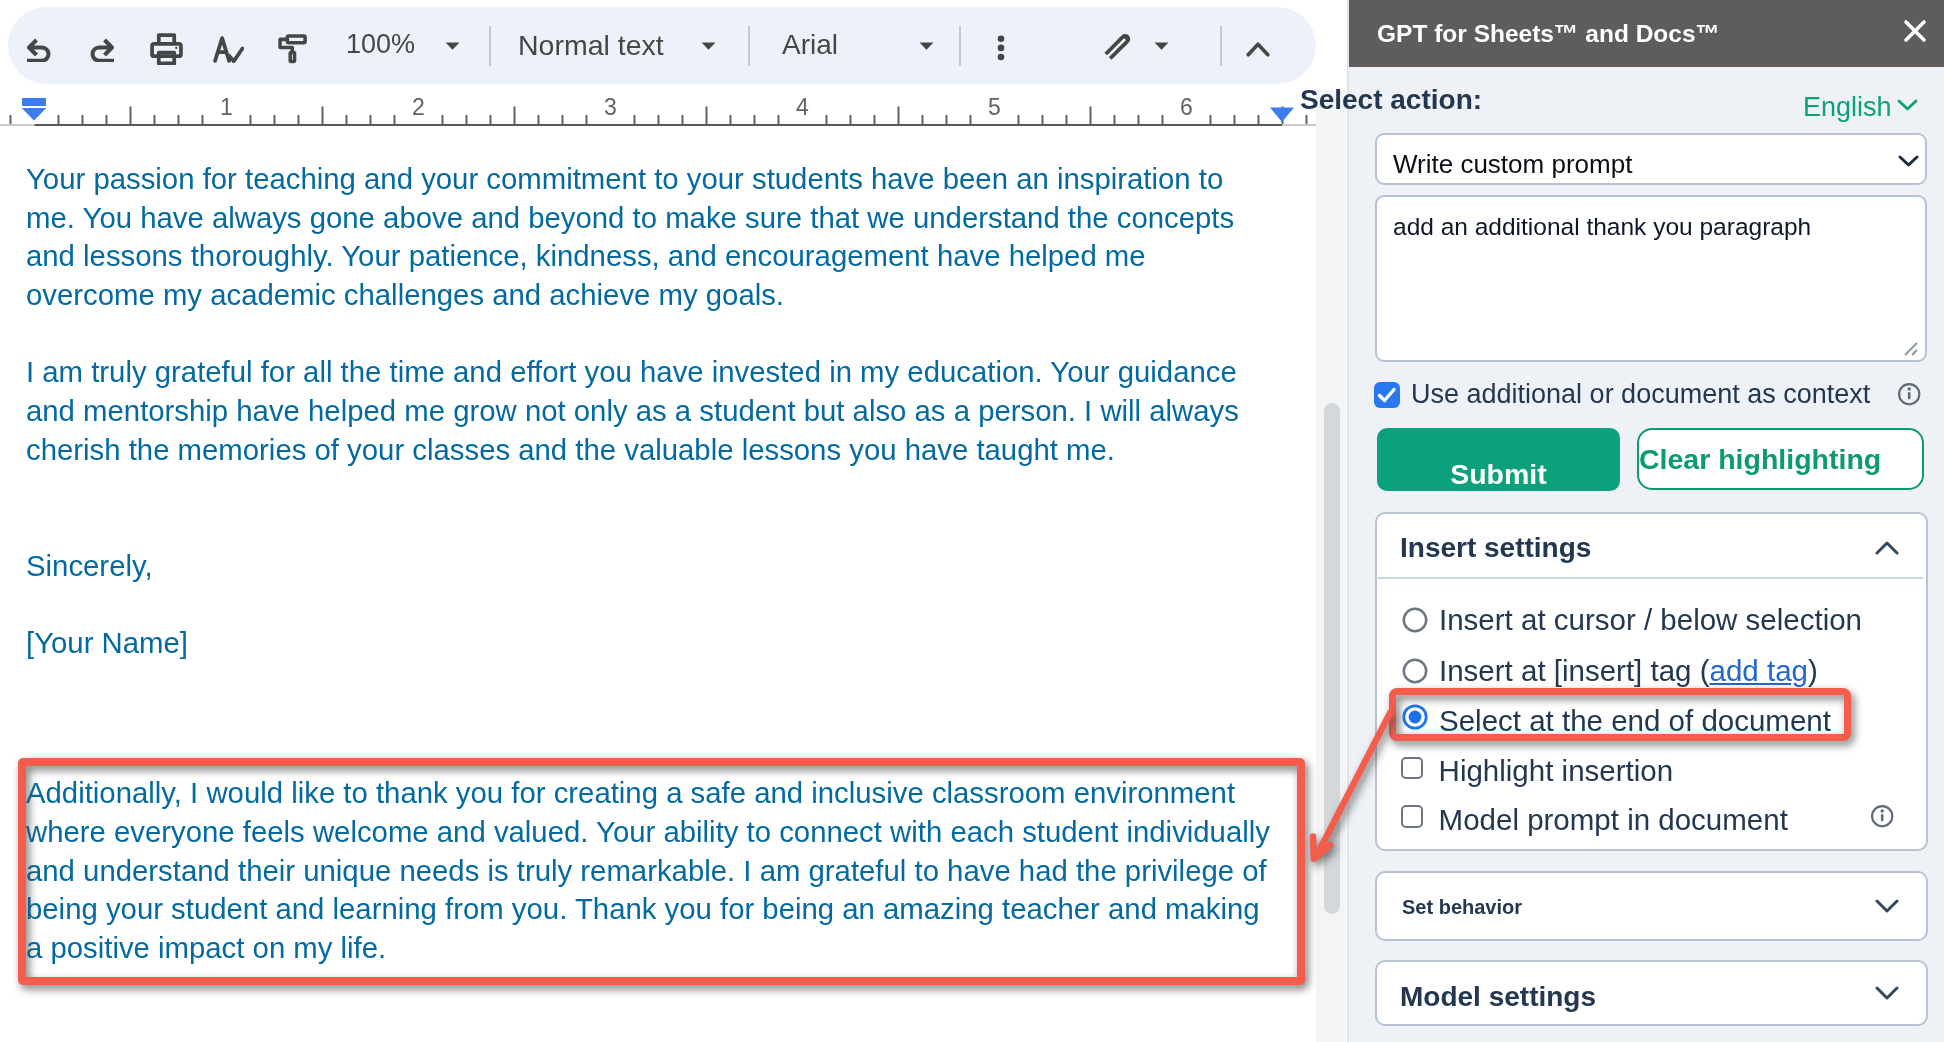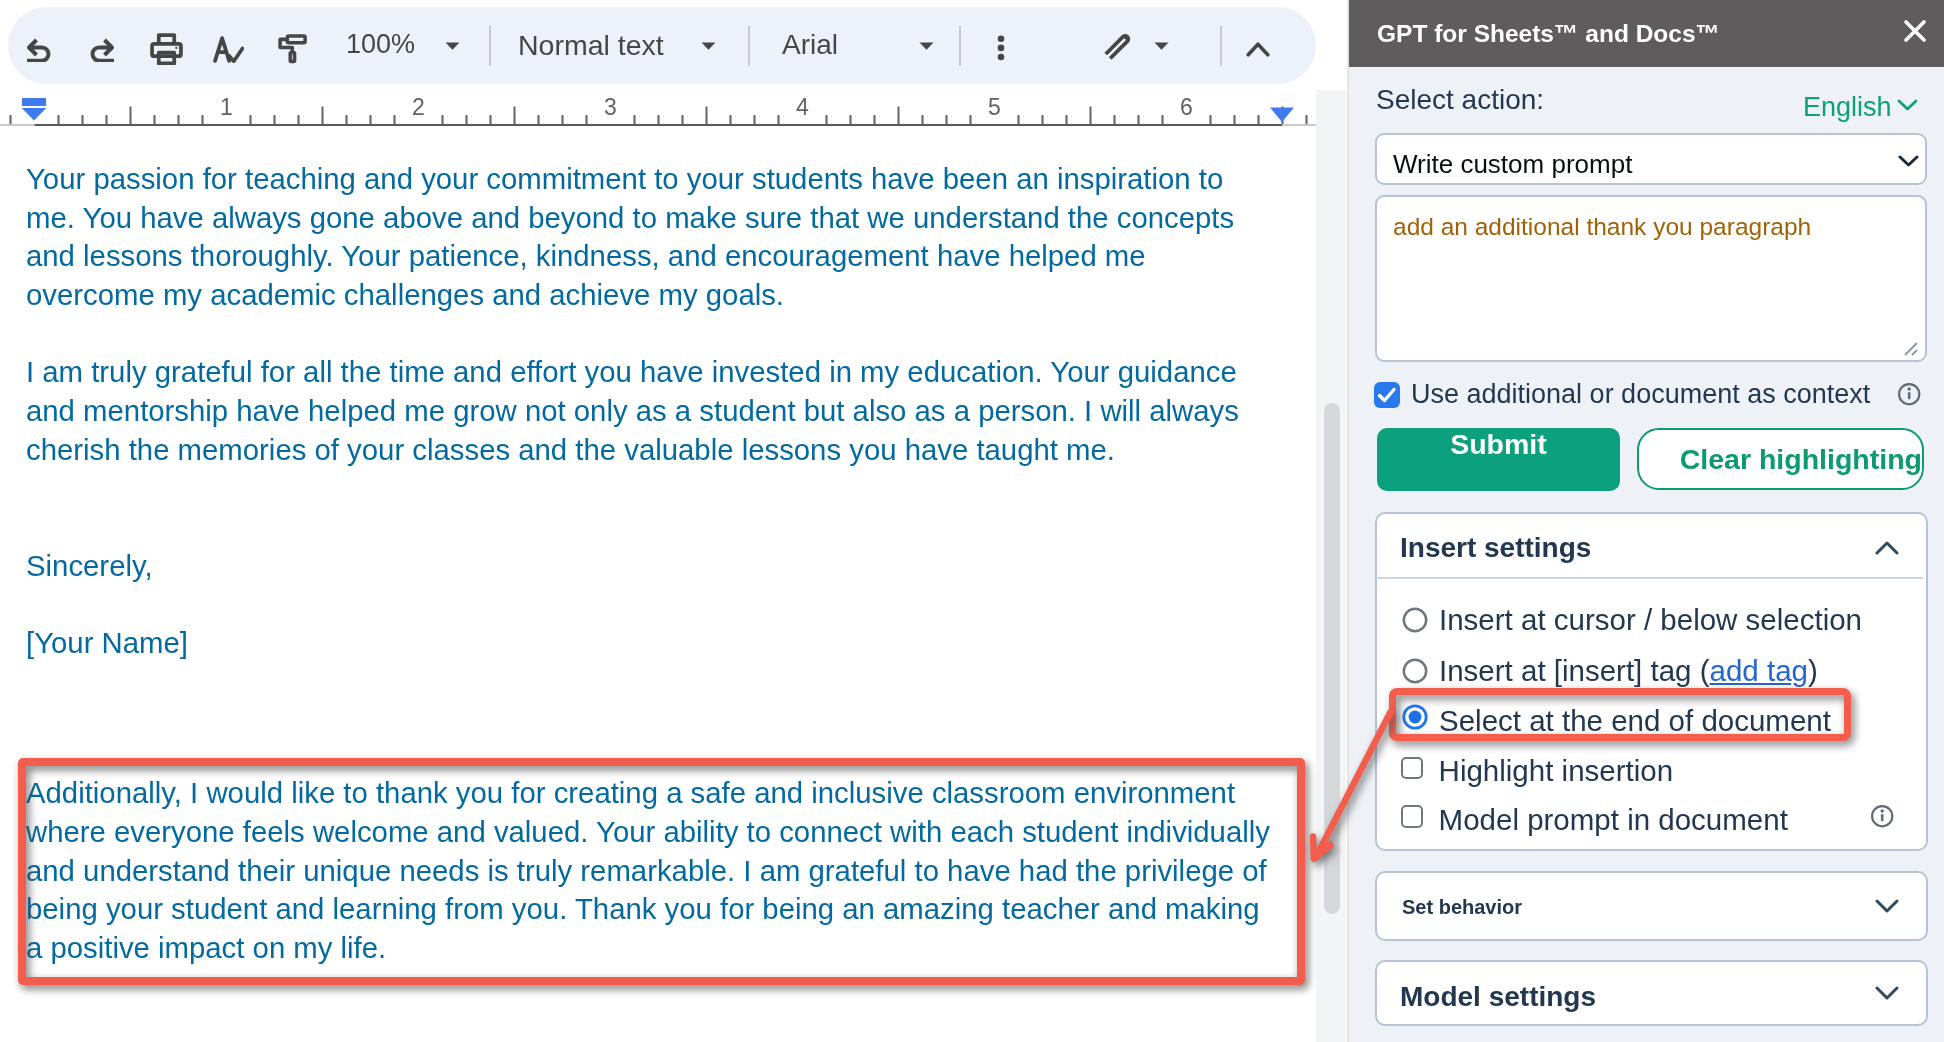--- a/index.html
+++ b/index.html
@@ -94,53 +94,53 @@
 
 <div class="abs" style="left:1347px;top:0;width:2px;height:1042px;background:#e2e4e8"></div>
 
 <div class="abs" style="left:1349px;top:0;width:595px;height:1042px;background:#eef2f7"></div>
 <div class="abs" style="left:1349px;top:0;width:595px;height:67px;background:#5e5c5c"></div>
 <div class="sbt" style="left:1377px;top:21.5px;font-size:24.5px;line-height:24.5px;color:#fff;font-weight:bold">GPT for Sheets™ and Docs™</div>
 <svg class="abs" style="left:1903px;top:19px" width="24" height="24" viewBox="0 0 24 24" stroke="#fff" stroke-width="3.6" stroke-linecap="round">
     <path d="M3 3 L21 21 M21 3 L3 21"></path>
   </svg>
 
-<div class="sbt" style="left:1376px;top:86.3px;font-size:28px;line-height:28px;font-weight:normal">Select action:</div>
+<div class="sbt" style="left:1300px;top:86.3px;font-size:28px;line-height:28px;font-weight:bold">Select action:</div>
 <div class="sbt" style="left:1803px;top:94px;font-size:27px;line-height:27px;color:#0ca178">English</div>
 <svg class="abs" style="left:1897px;top:99px" width="21" height="12" viewBox="0 0 21 12" fill="none" stroke="#0ca178" stroke-width="2.8" stroke-linecap="round" stroke-linejoin="round">
     <path d="M2 2 L10.5 10 L19 2"></path>
   </svg>
 
 <div class="abs" style="left:1375px;top:133px;width:548px;height:48px;background:#fff;border:2px solid #b7c3d4;border-radius:9px"></div>
 <div class="sbt" style="left:1393px;top:150.8px;font-size:26px;line-height:26px;color:#0b0f14">Write custom prompt</div>
 <svg class="abs" style="left:1898px;top:155px" width="21" height="12" viewBox="0 0 21 12" fill="none" stroke="#1c2b39" stroke-width="3" stroke-linecap="round" stroke-linejoin="round">
     <path d="M2 2 L10.5 10 L19 2"></path>
   </svg>
 
 <div class="abs" style="left:1375px;top:195px;width:548px;height:163px;background:#fff;border:2px solid #b7c3d4;border-radius:9px"></div>
-<div class="sbt" style="left:1393px;top:214.9px;font-size:24.5px;line-height:24.5px;color:#a16207">add an additional thank you paragraph</div>
+<div class="sbt" style="left:1393px;top:214.9px;font-size:24.5px;line-height:24.5px;color:#0f172a">add an additional thank you paragraph</div>
 <svg class="abs" style="left:1896px;top:334px" width="24" height="24" viewBox="0 0 24 24" stroke="#8d9aa5" stroke-width="2">
     <path d="M21 9 L9 21 M21 16 L16 21"></path>
   </svg>
 
 <div class="abs" style="left:1374px;top:382px;width:26px;height:26px;background:#2878ee;border-radius:6px"></div>
 <svg class="abs" style="left:1374px;top:382px" width="26" height="26" viewBox="0 0 26 26" fill="none" stroke="#fff" stroke-width="3.4" stroke-linecap="round" stroke-linejoin="round">
     <path d="M5.5 13.5 L10.5 18.5 L20 7.5"></path>
   </svg>
 <div class="sbt" style="left:1411px;top:381.1px;font-size:27px;line-height:27px">Use additional or document as context</div>
 <svg class="abs" style="left:1895.8px;top:380.8px" width="26.4" height="26.4" viewBox="0 0 26.4 26.4">
     <circle cx="13.2" cy="13.2" r="10.1" fill="none" stroke="#5f6b76" stroke-width="2.2"></circle>
     <circle cx="13.2" cy="7.999999999999999" r="1.7" fill="#5f6b76"></circle>
     <rect x="11.899999999999999" y="11.0" width="2.6" height="7.4" rx="1.3" fill="#5f6b76"></rect>
   </svg>
 
-<div class="abs" style="left:1377px;top:428px;width:243px;height:63px;background:#0aa17c;border-radius:10px;display:flex;align-items:flex-start;justify-content:center">
+<div class="abs" style="left:1377px;top:428px;width:243px;height:63px;background:#0aa17c;border-radius:10px;display:flex;align-items:flex-end;justify-content:center">
     <span style="color:#fff;font-weight:bold;font-size:28.5px">Submit</span>
   </div>
-<div class="abs" style="left:1637px;top:428px;width:283px;height:58px;background:#fff;border:2.5px solid #0c9a73;border-radius:22px;display:flex;align-items:center;justify-content:flex-end">
+<div class="abs" style="left:1637px;top:428px;width:283px;height:58px;background:#fff;border:2.5px solid #0c9a73;border-radius:15px;display:flex;align-items:center;justify-content:flex-start">
     <span style="color:#0c9a73;font-weight:bold;font-size:28.5px">Clear highlighting</span>
   </div>
 
 <div class="card" style="top:512px;height:335px"></div>
 <div class="sbt" style="left:1400px;top:533.7px;font-size:28px;line-height:28px;font-weight:bold">Insert settings</div>
 <svg class="abs" style="left:1875px;top:541px" width="24" height="14" viewBox="0 0 24 14" fill="none" stroke="#34495e" stroke-width="3" stroke-linecap="round" stroke-linejoin="round">
     <path d="M2 12 L12.0 2 L22 12"></path>
   </svg>
 <div class="abs" style="left:1376px;top:577px;width:547px;height:2px;background:#ccd6df"></div>
 

